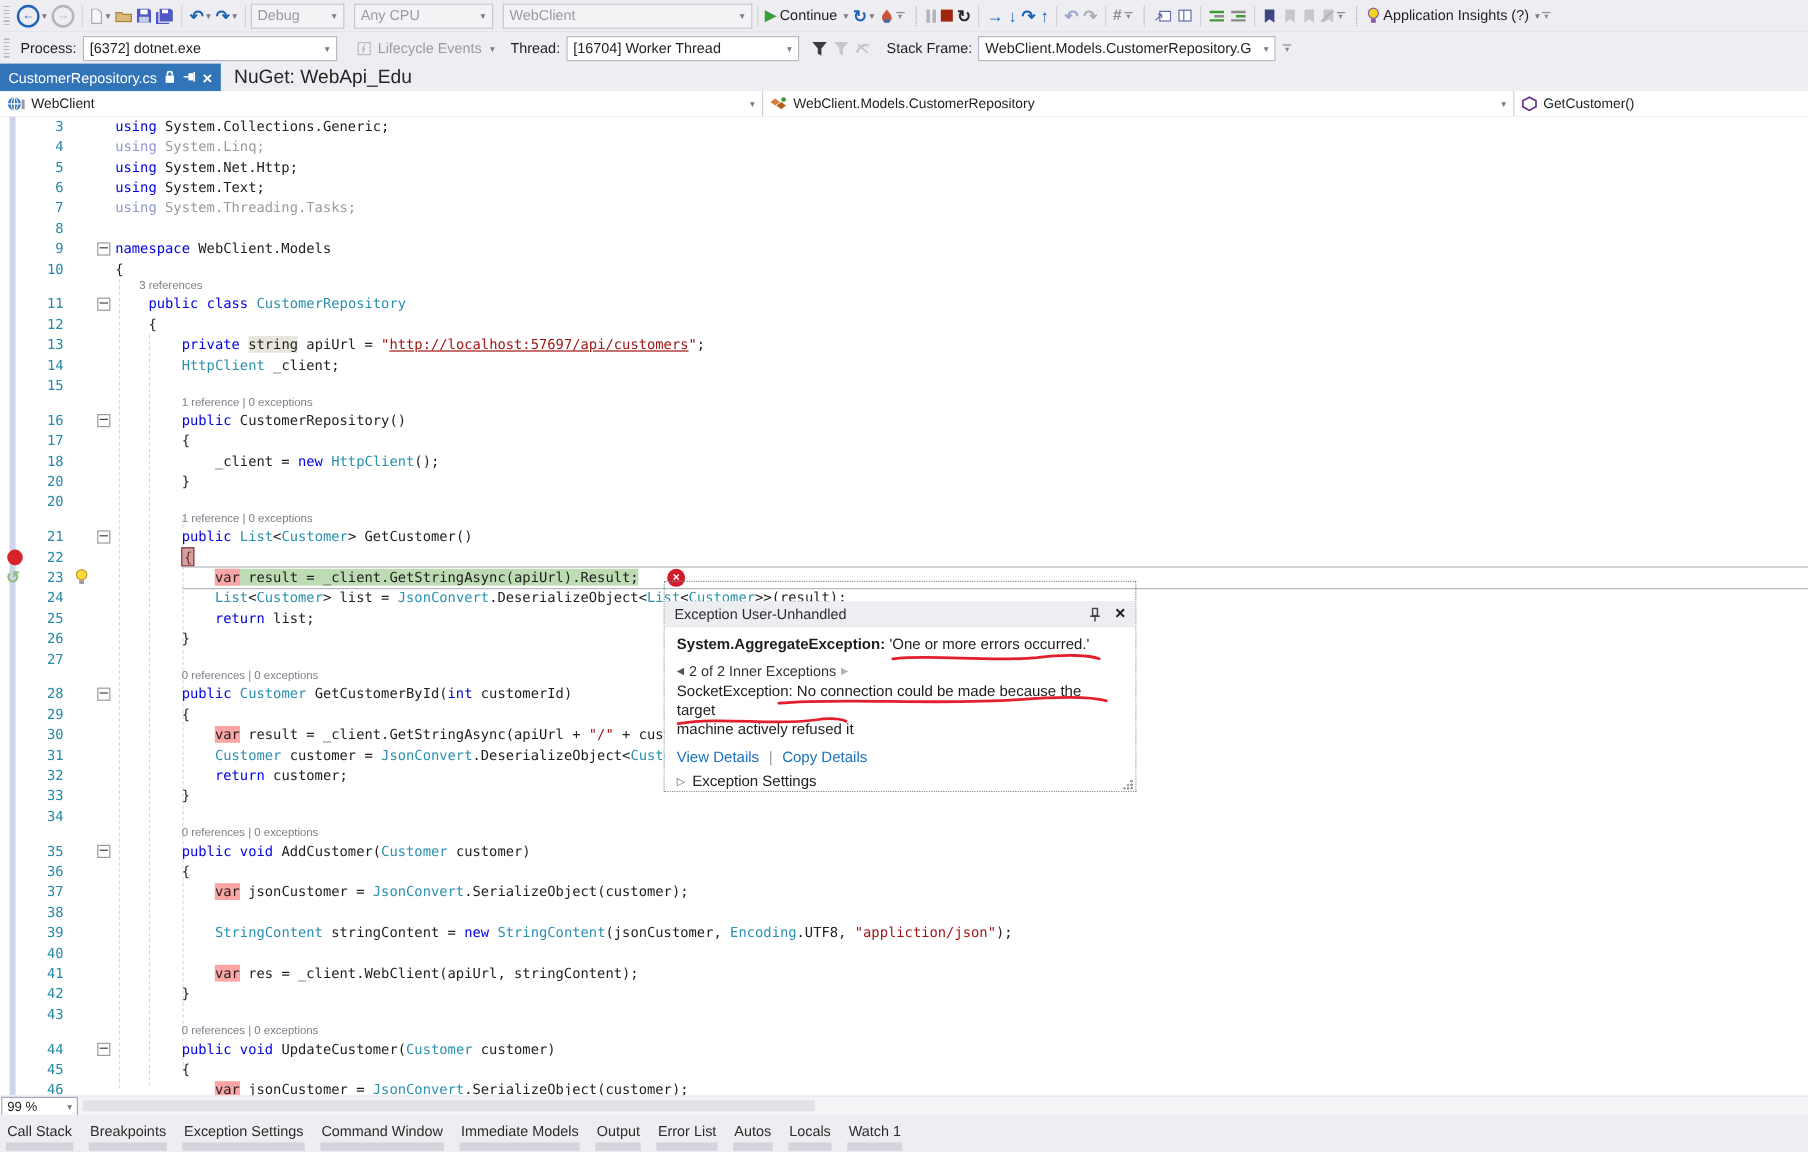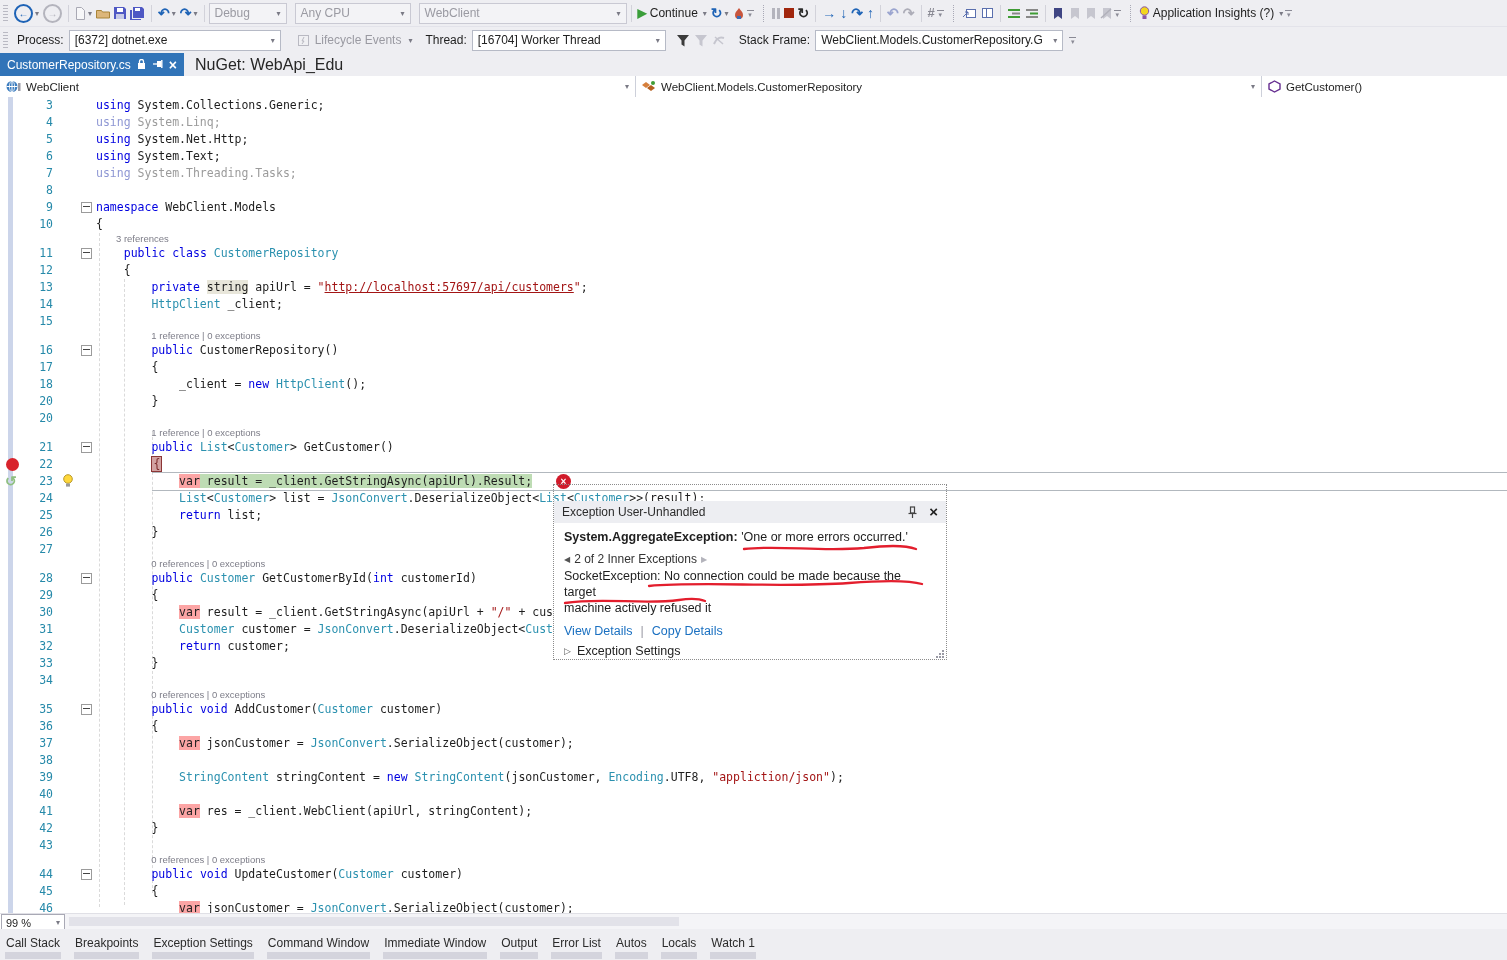--- a/index.html
+++ b/index.html
@@ -768,21 +768,21 @@
     </span>
     <span class="ptab">
       <span class="plbl">Exception Settings</span>
       <span class="pbar"></span>
     </span>
     <span class="ptab">
       <span class="plbl">Command Window</span>
       <span class="pbar"></span>
     </span>
     <span class="ptab">
-      <span class="plbl">Immediate Window</span>
+      <span class="plbl">Immediate Models</span>
       <span class="pbar"></span>
     </span>
     <span class="ptab">
       <span class="plbl">Output</span>
       <span class="pbar"></span>
     </span>
     <span class="ptab">
       <span class="plbl">Error List</span>
       <span class="pbar"></span>
     </span>

